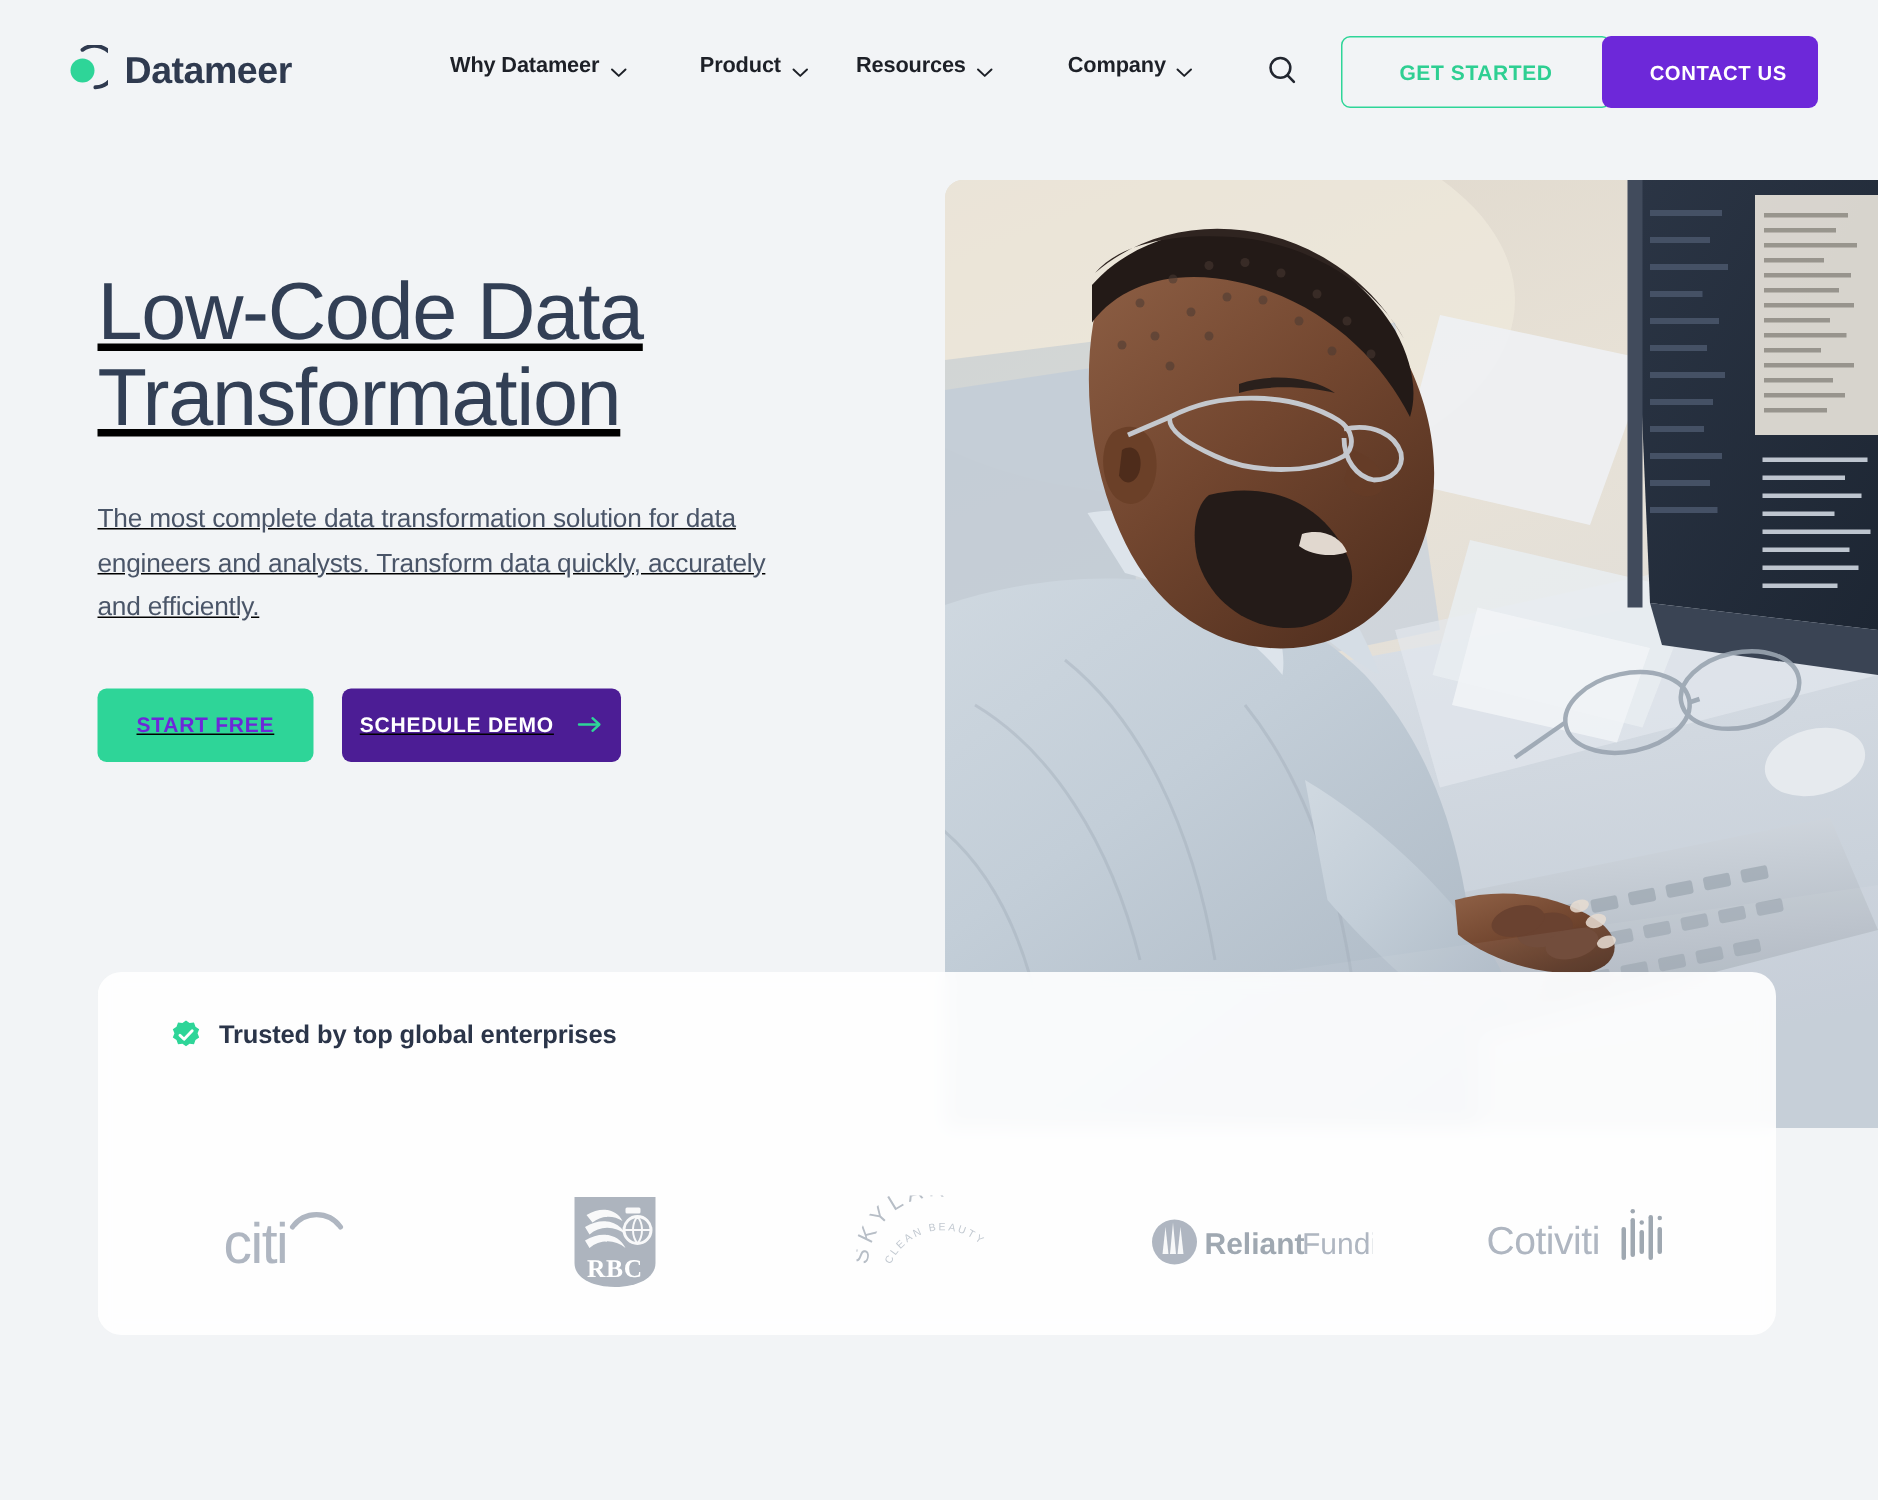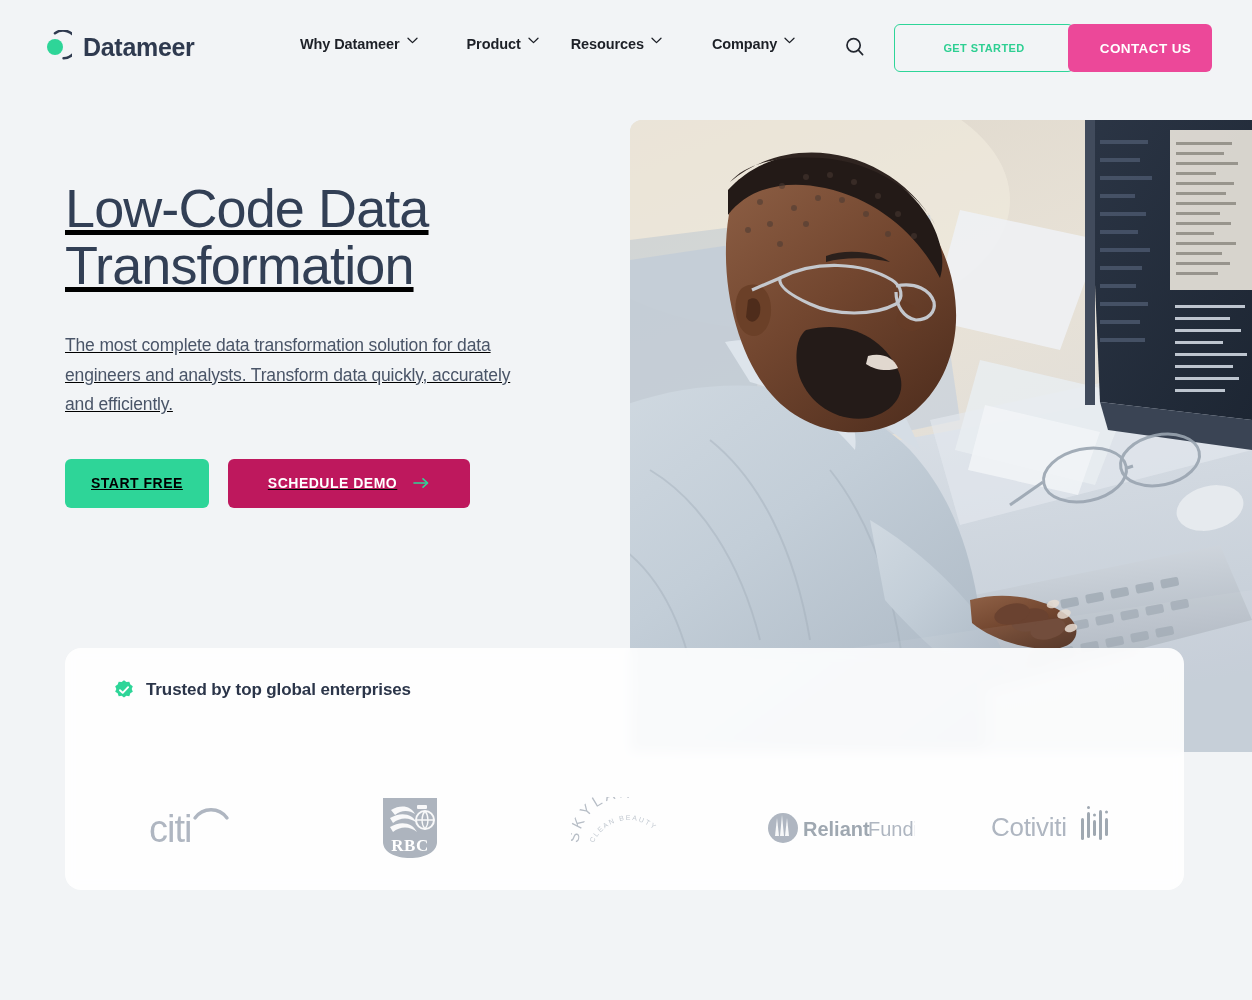--- a/index.html
+++ b/index.html
@@ -49,21 +49,21 @@
   .nav {
     position: absolute;
     left: 300px;
     top: 36px;
     display: flex;
     align-items: center;
     gap: 0px;
   }
   .nav-item {
     display: flex;
-    align-items: flex-start;
+    align-items: flex-end;
     gap: 7px;
     font-size: 14.5px;
     font-weight: 700;
     color: #1d2027;
     padding: 0 34px 0 0;
     cursor: pointer;
     white-space: nowrap;
     letter-spacing: -0.1px;
   }
   .nav-item:nth-child(1) { padding-right: 49px; }
@@ -90,34 +90,34 @@
     position: absolute;
     left: 894px;
     top: 24px;
     width: 180px;
     height: 48px;
     border: 1.5px solid #2ed598;
     border-radius: 6px;
     background: transparent;
     color: #2ecf92;
     font-family: "Liberation Sans", sans-serif;
-    font-size: 11px;
+    font-size: 14px;
     font-weight: 700;
     letter-spacing: 0.4px;
     cursor: pointer;
   }
   .btn-solid {
     position: absolute;
     left: 1068px;
     top: 24px;
     width: 144px;
     height: 48px;
     border: none;
     border-radius: 6px;
-    background: #ec4899;
+    background: #6d28d9;
     color: #ffffff;
     font-family: "Liberation Sans", sans-serif;
     font-size: 13.5px;
     font-weight: 700;
     letter-spacing: 0.4px;
     cursor: pointer;
     padding-left: 11px;
   }
 
   
@@ -160,31 +160,31 @@
     margin-bottom: 39px;
     letter-spacing: -0.15px;
   }
   .cta-row { display: flex; align-items: center; gap: 19px; }
   .cta-primary {
     height: 49px;
     padding: 0 26px;
     background: #2ed598;
     border: none;
     border-radius: 6px;
-    color: #000000;
+    color: #6d28d9;
     font-family: "Liberation Sans", sans-serif;
     font-size: 14px;
     font-weight: 700;
     letter-spacing: 0.5px;
     cursor: pointer;
   }
   .cta-secondary {
     height: 49px;
-    padding: 0 40px;
-    background: #be185d;
+    padding: 0 12px;
+    background: #4c1d95;
     border: none;
     border-radius: 6px;
     color: #ffffff;
     font-family: "Liberation Sans", sans-serif;
     font-size: 14px;
     font-weight: 700;
     letter-spacing: 0.5px;
     cursor: pointer;
     display: flex;
     align-items: center;

